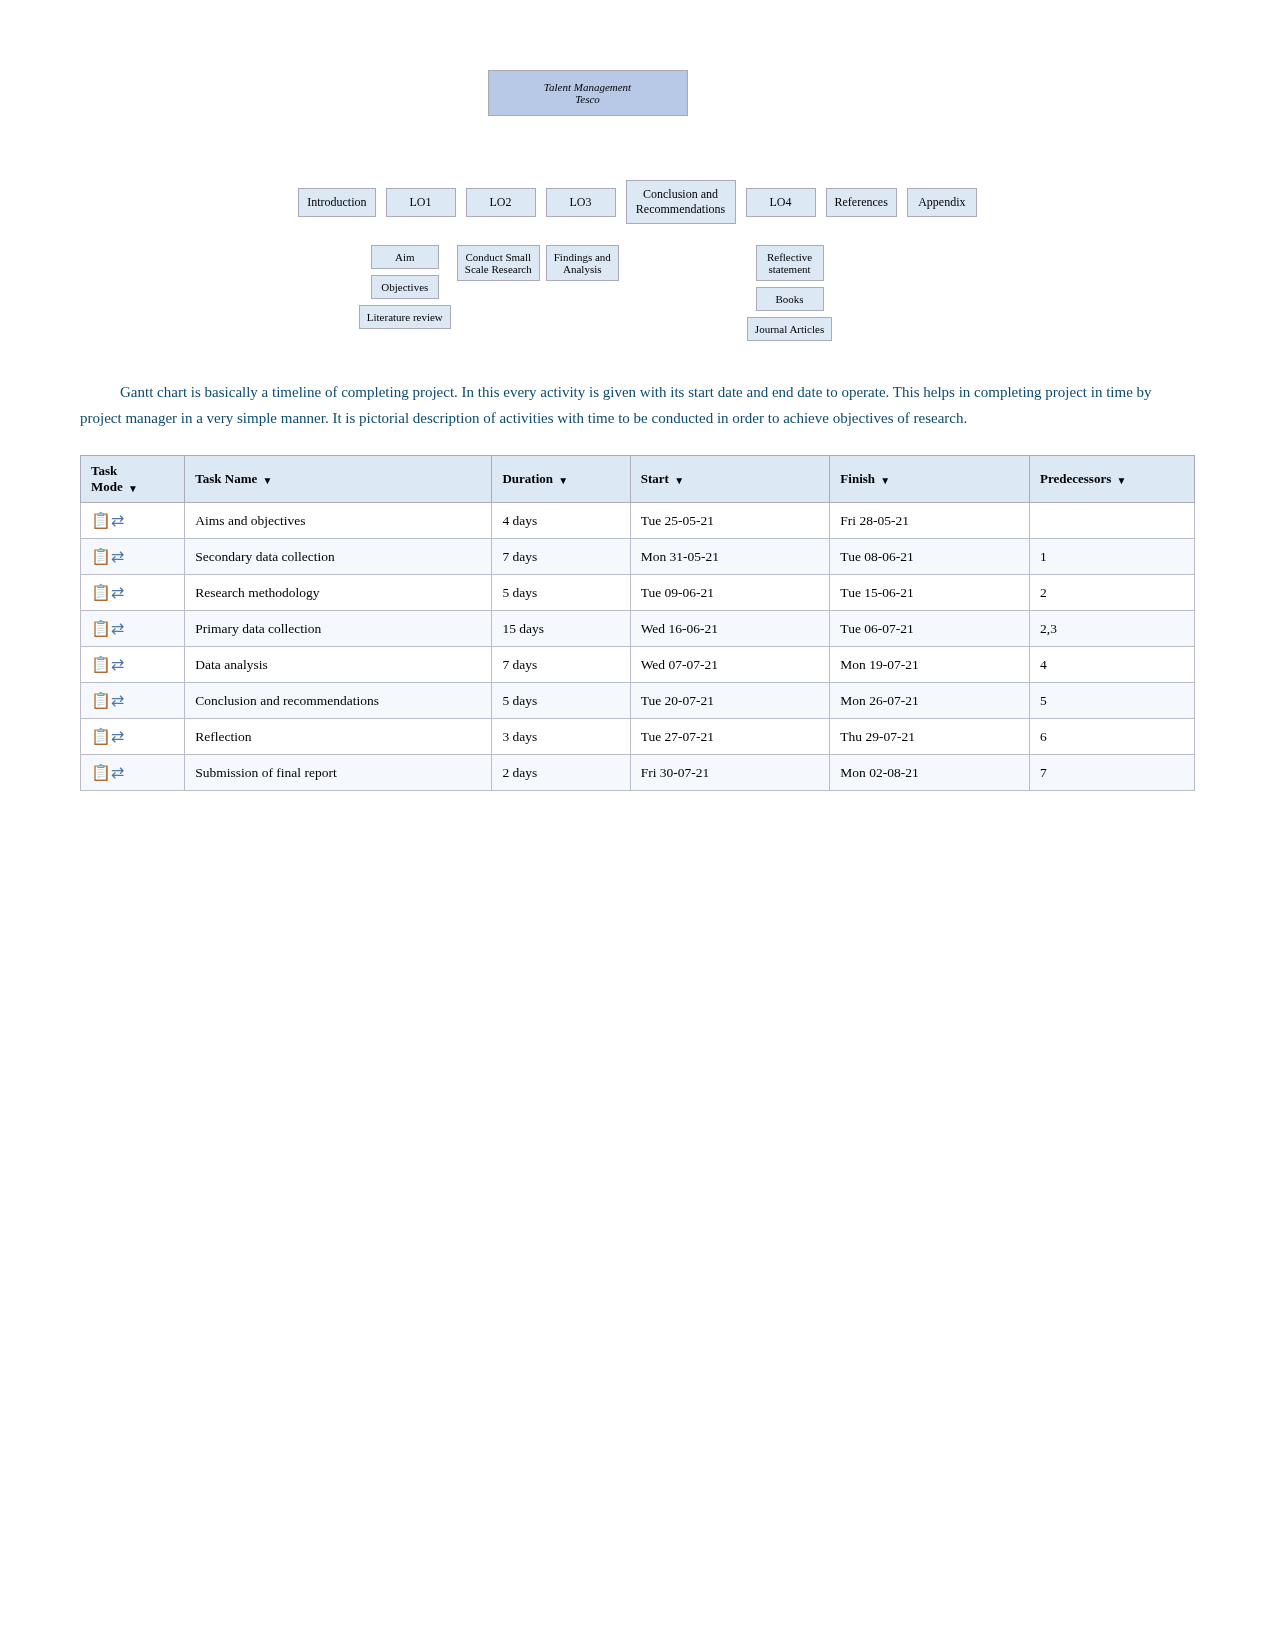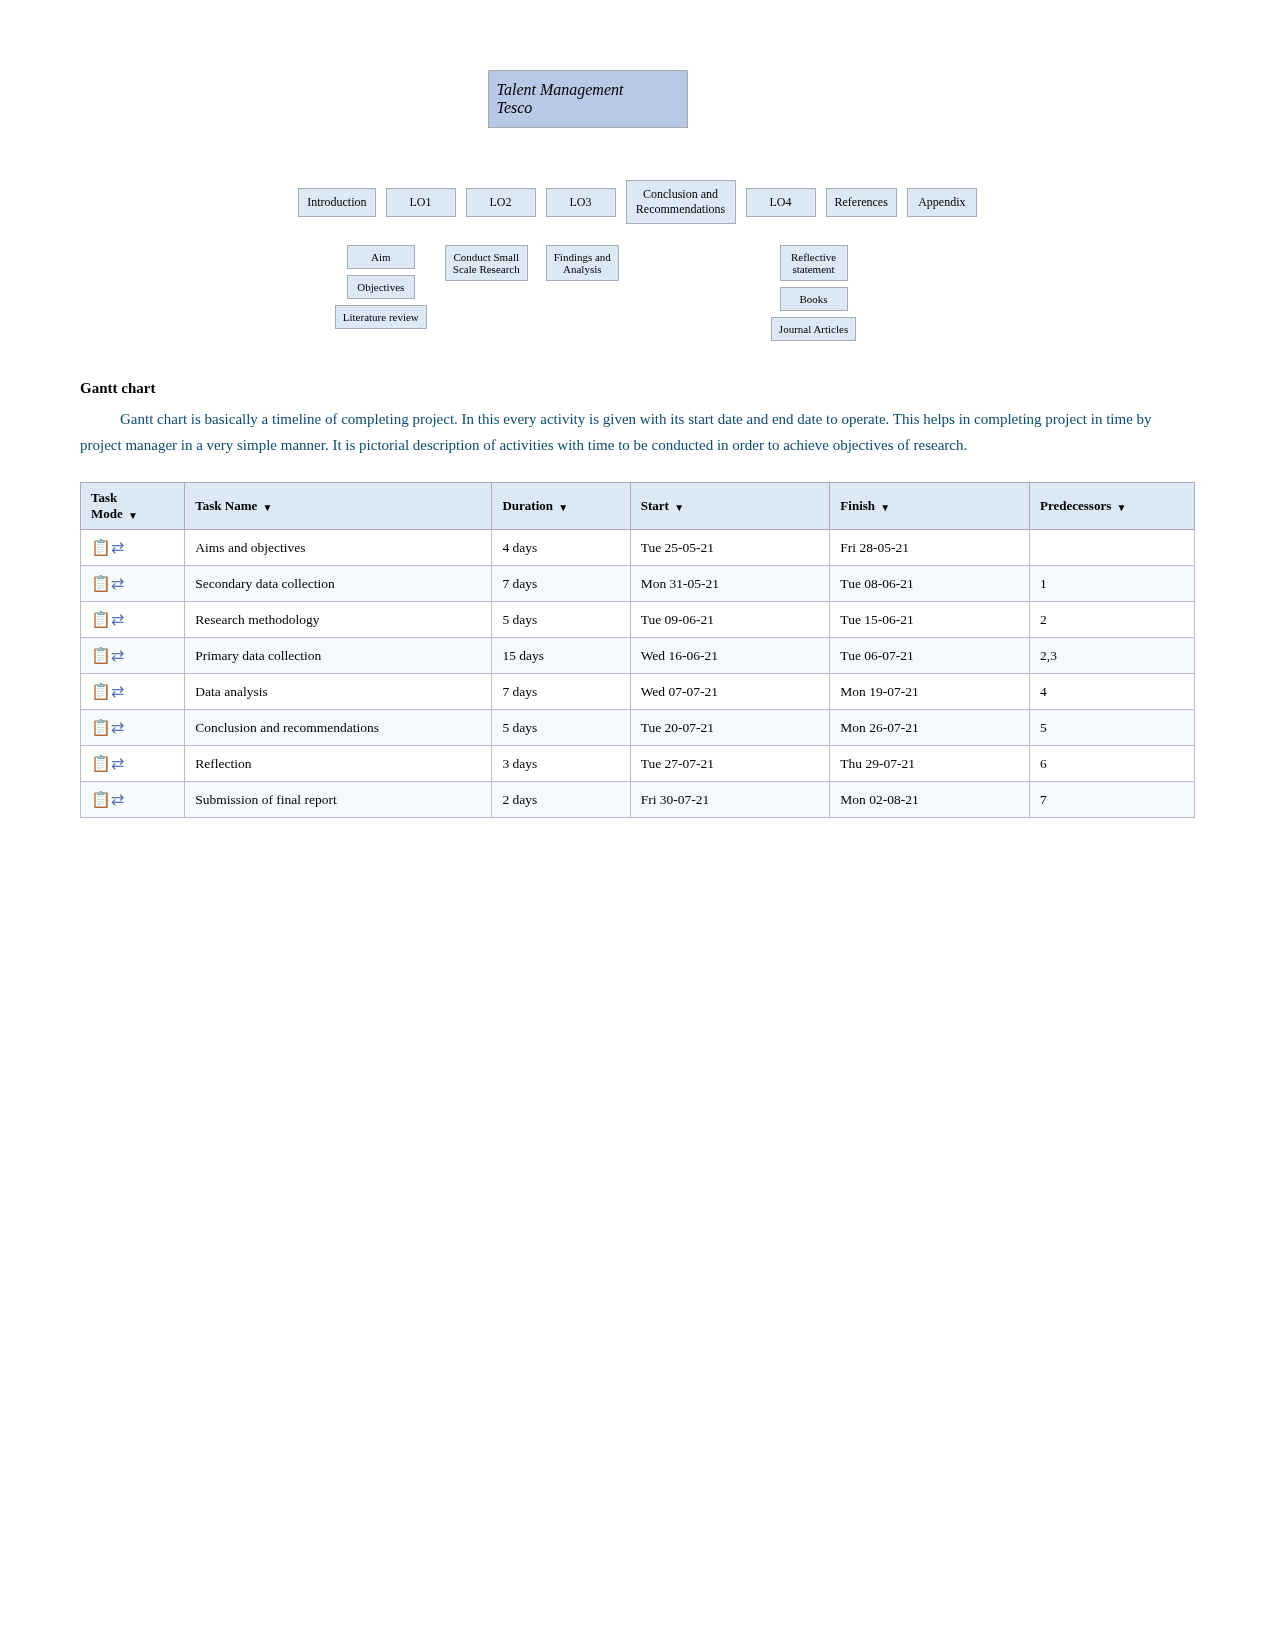--- a/index.html
+++ b/index.html
@@ -29,23 +29,23 @@
     }
 
     
     .node-root {
       position: absolute;
       left: 340px;
       top: 10px;
       width: 200px;
       background: #b8c9e8;
       border: 1px solid #aaa;
-      text-align: left;
+      text-align: center;
       padding: 10px 8px;
-      font-size: 16px;
+      font-size: 11px;
       font-style: italic;
     }
 
     
     .top-row {
       position: absolute;
       top: 120px;
       left: 0;
       right: 0;
       display: flex;
@@ -67,21 +67,21 @@
       min-width: 110px;
     }
 
     
     .child-row {
       position: absolute;
       top: 185px;
       left: 0;
       right: 0;
       display: flex;
-      gap: 18px;
+      gap: 6px;
       align-items: flex-start;
       justify-content: center;
     }
 
     .child-group {
       display: flex;
       flex-direction: column;
       gap: 6px;
       align-items: center;
     }
@@ -213,21 +213,20 @@
         <div class="node-child">Journal Articles</div>
       </div>
 
       <div style="min-width:160px;"></div>
     </div>
 
   </div>
 </div>
 
 <div class="body-section">
-  <div class="section-heading">Gantt chart</div>
   <p class="body-text">Gantt chart is basically a timeline of completing project. In this every activity is given with its start date and end date to operate. This helps in completing project in time by project manager in a very simple manner. It is pictorial description of activities with time to be conducted in order to achieve objectives of research.</p>
 </div>
 
 <table class="gantt-table">
   <thead>
     <tr>
       <th class="col-task-mode">
         Task<br>Mode <span class="th-arrow">▼</span>
       </th>
       <th class="col-task-name">

